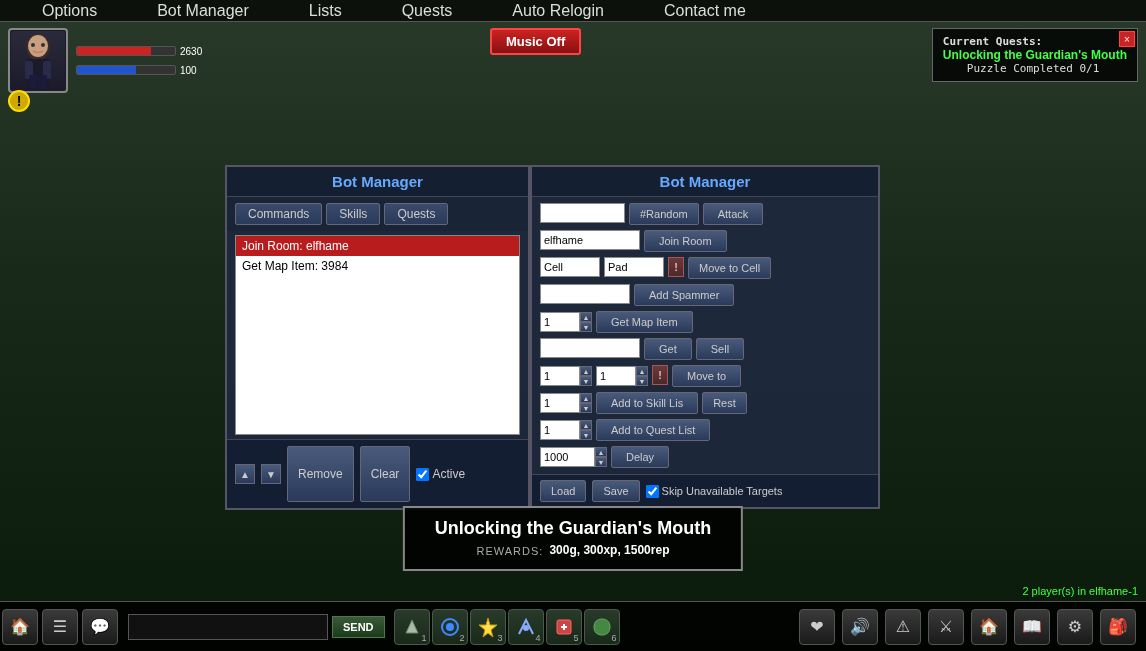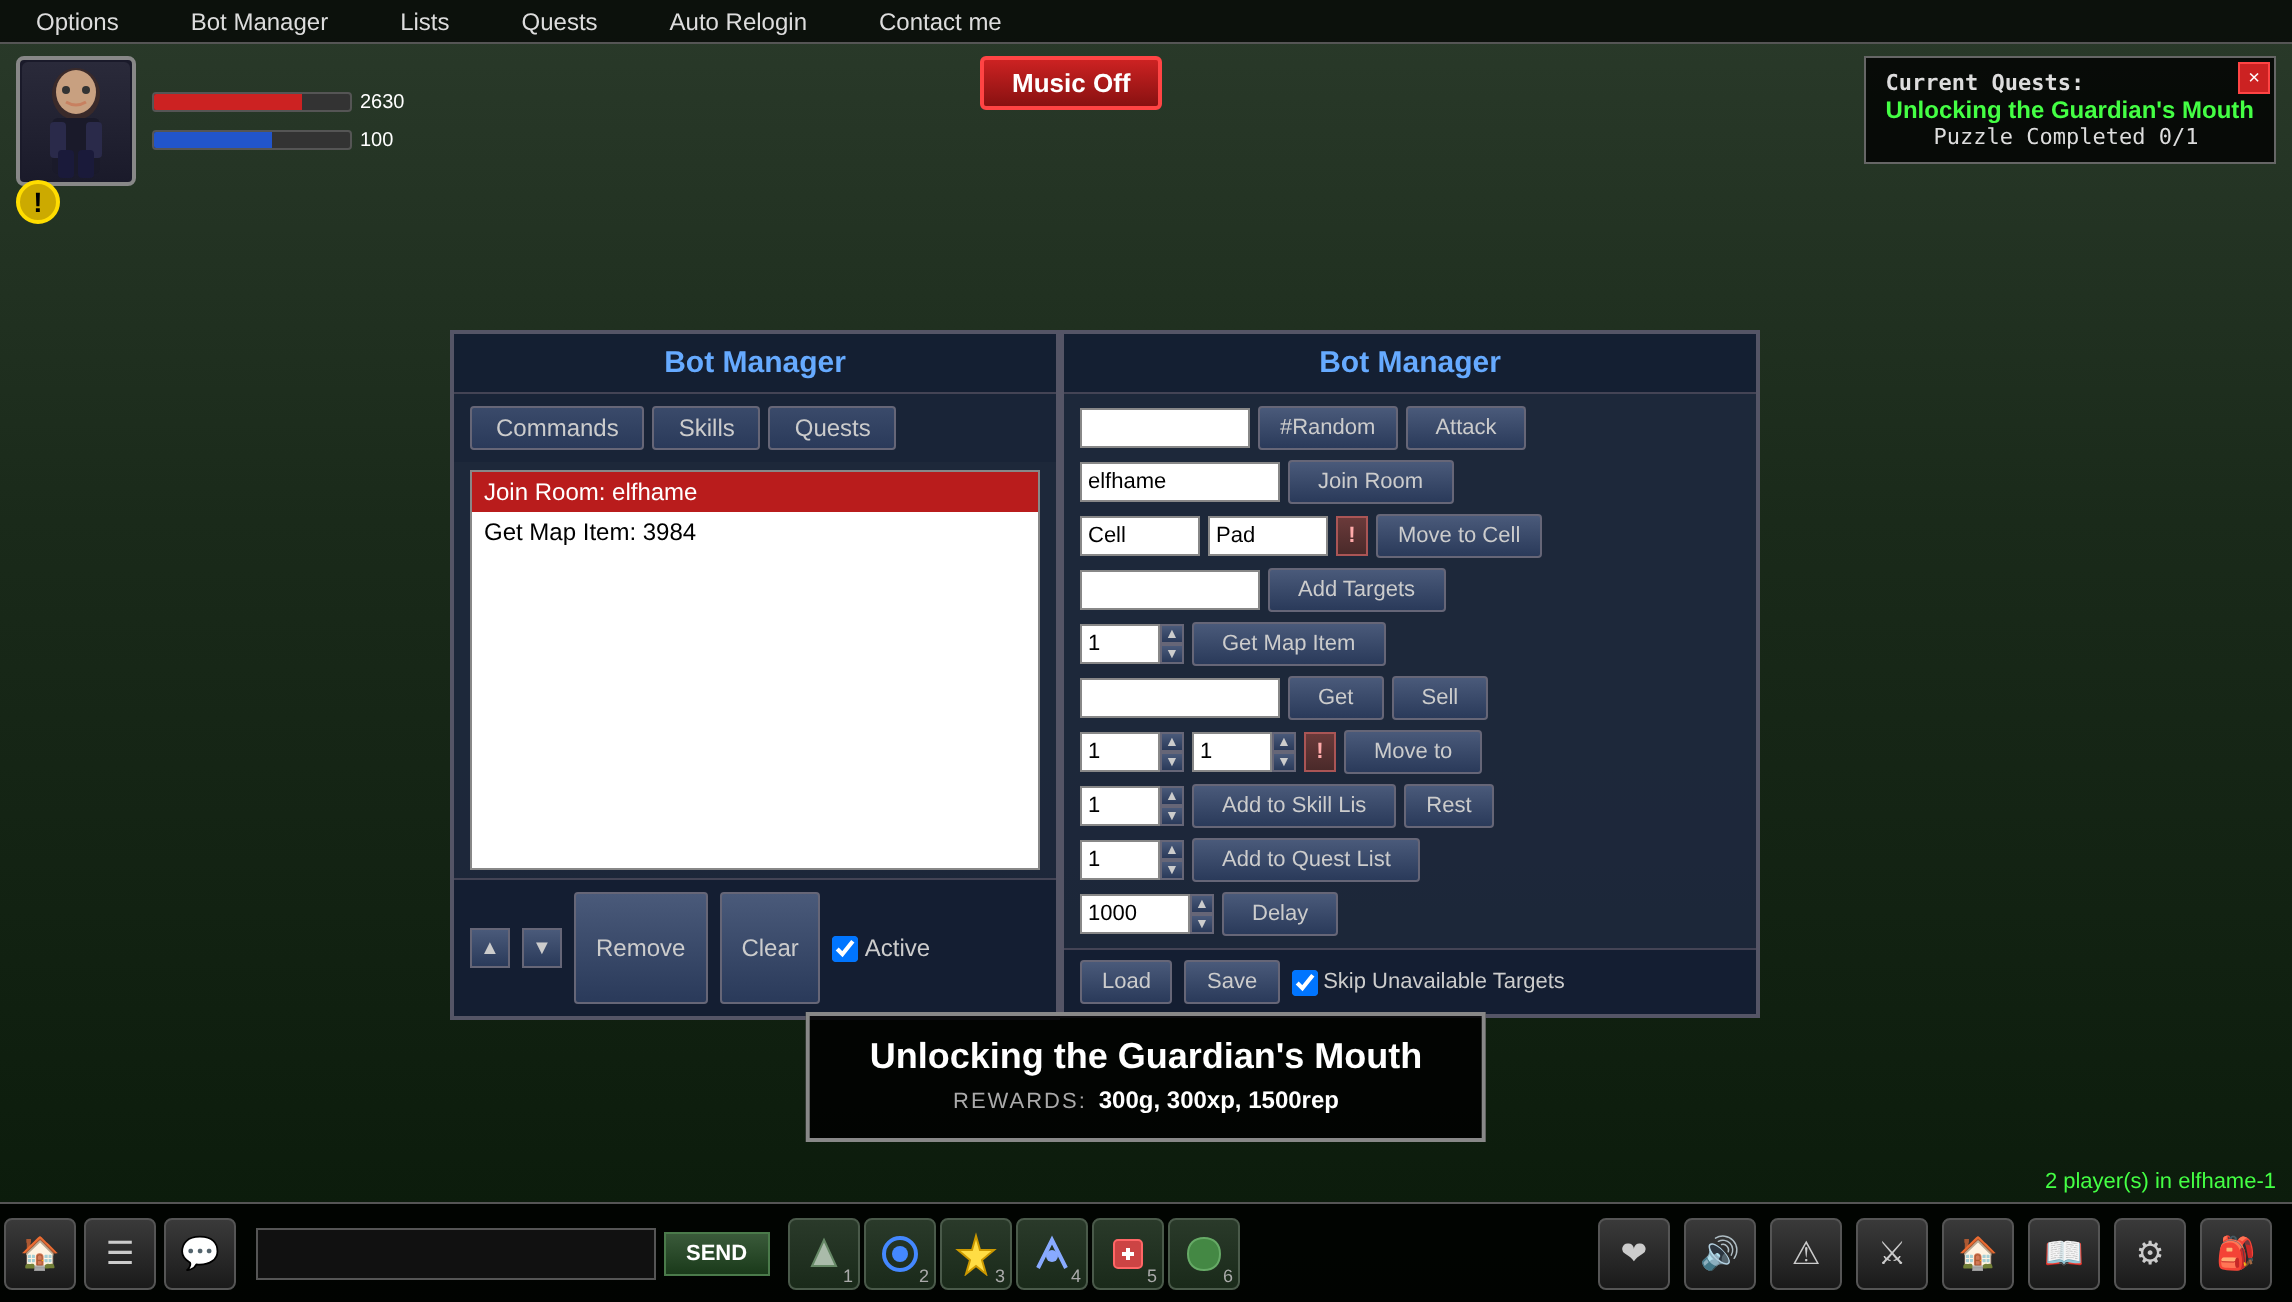--- a/index.html
+++ b/index.html
@@ -30,21 +30,22 @@
       background: rgba(0,0,0,0.7);
       display: flex;
       align-items: center;
       border-bottom: 1px solid #555;
       z-index: 100;
     }
     .menu-item {
       color: #ddd;
       padding: 2px 18px;
       cursor: pointer;
-      font-size: 12px;
+      font-size: 16px;
+      margin-left: 24px;
     }
 
     
     #music-btn {
       position: absolute;
       top: 28px;
       left: 490px;
       background: linear-gradient(180deg, #cc2222, #881111);
       border: 2px solid #ff4444;
       color: #fff;
@@ -283,21 +284,20 @@
       border-bottom: 1px solid #445;
     }
     #bot-right-body {
       padding: 6px 8px;
       display: flex;
       flex-direction: column;
       gap: 5px;
     }
     .right-row {
       display: flex;
-      align-items: center;
       gap: 4px;
     }
     .r-input {
       background: #fff;
       border: 1px solid #888;
       height: 20px;
       font-size: 11px;
       padding: 1px 3px;
       color: #000;
     }
@@ -596,21 +596,21 @@
 
     <div class="right-row">
       <input class="r-input r-input-sm" type="text" value="Cell" style="">
       <input class="r-input r-input-sm" type="text" value="Pad" style="">
       <div class="excl-btn">!</div>
       <button class="r-btn">Move to Cell</button>
     </div>
 
     <div class="right-row">
       <input class="r-input" style="width: 90px;" type="text">
-      <button class="r-btn r-btn-wide">Add Targets</button>
+      <button class="r-btn r-btn-wide">Add Spammer</button>
     </div>
 
     <div class="right-row">
       <div class="r-num-input">
         <input type="text" value="1" style="">
         <div class="r-num-arrows">
           <div class="r-num-arrow">▲</div>
           <div class="r-num-arrow">▼</div>
         </div>
       </div>

